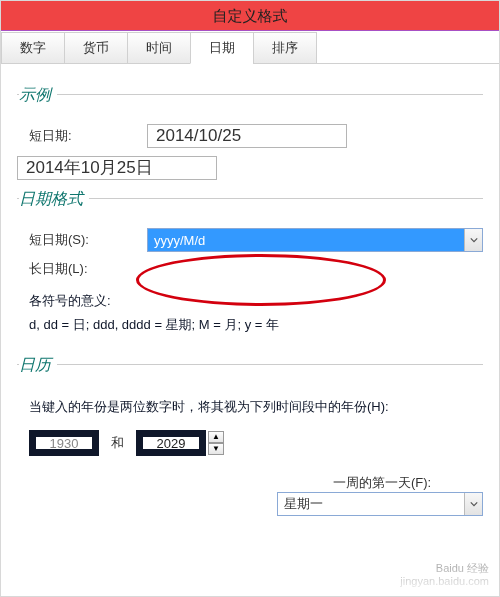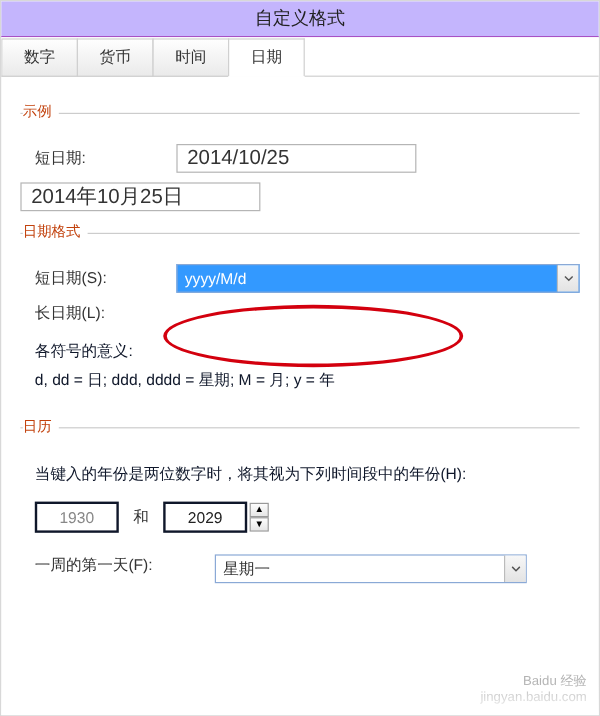--- a/index.html
+++ b/index.html
@@ -1,56 +1,57 @@
 <!DOCTYPE html>
 <html><head>
 <meta charset="utf-8">
 <style>
   * { box-sizing: border-box; font-family: "Microsoft YaHei", "SimSun", Arial, sans-serif; }
   body { margin: 0; background: #f5f5f5; font-size: 13px; color: #333; }
   .window { width: 500px; height: 597px; margin: 0 auto; background: #fff; border: 1px solid #d8d8d8; position: relative; overflow: hidden; }
-  .titlebar { background: #c4b5fd; height: 30px; line-height: 30px; text-align: center; color: #222; font-size: 15px; border-bottom: 1px solid #a850c4; }
+  .titlebar { background: #ef4444; height: 30px; line-height: 30px; text-align: center; color: #222; font-size: 15px; border-bottom: 1px solid #a850c4; }
   .tabs { display: flex; border-bottom: 1px solid #d0d0d0; background: #fff; }
   .tab { padding: 6px 18px; border: 1px solid #d0d0d0; background: linear-gradient(#fefefe,#eaeaea); margin-right: -1px; position: relative; top: 1px; font-size: 13px; cursor: pointer; }
   .tab.active { background: #fff; border-bottom: 1px solid #fff; }
   .body { padding: 12px 16px 30px 16px; }
   .fieldset { border: none; border-top: 1px solid #ccc; margin: 18px 0 6px 0; padding: 0; }
-  .legend { color: #c2410c; font-size: 12px; background: #fff; padding: 0 6px 0 0; margin-left: 2px; position: relative; top: -10px; display: inline-block; }
+  .legend { color: #0f766e; font-size: 16px; background: #fff; padding: 0 6px 0 0; margin-left: 2px; position: relative; top: -10px; display: inline-block; font-style: italic; }
   .row { display: flex; align-items: center; margin: 8px 0; }
   .label { width: 130px; padding-left: 12px; color: #333; }
   .readbox { border: 1px solid #b5b5b5; height: 24px; padding: 0 8px; line-height: 22px; background: #fff; min-width: 200px; font-size: 17px; }
   .combo { position: relative; flex: 1; display: flex; align-items: center; }
   .combo-input { width: 100%; height: 24px; border: 1px solid #8aa9d6; padding: 0 22px 0 6px; font-size: 13px; background: #fff; color: #333; }
   .combo-input.hi { background: #3399ff; color: #fff; }
   .combo-arrow { position: absolute; right: 1px; top: 1px; width: 18px; height: 22px; background: linear-gradient(#f7f7f7,#e3e3e3); border-left: 1px solid #bbb; display: flex; align-items: center; justify-content: center; }
   .combo-arrow svg { width: 8px; height: 8px; }
   .hint { padding: 4px 12px 2px 12px; line-height: 22px; color: #0f172a; }
   .num-row { display: flex; align-items: center; padding-left: 12px; margin: 10px 0 18px 0; }
-  .numbox { width: 70px; height: 26px; border: 2px solid #0f172a; padding: 0 6px; font-size: 13px; text-align: center; color: #888; background: #fff; }
+  .numbox { width: 70px; height: 26px; border: 7px solid #0f172a; padding: 0 6px; font-size: 13px; text-align: center; color: #888; background: #fff; }
   .numbox.active { color: #222; }
   .and { margin: 0 12px; }
   .spin { display: flex; flex-direction: column; margin-left: 2px; }
   .spin button { width: 16px; height: 12px; border: 1px solid #999; background: linear-gradient(#fdfdfd,#e6e6e6); padding: 0; display:flex; align-items:center; justify-content:center; font-size:8px; line-height:1; }
-  .weekrow { display: flex; align-items: flex-start; padding-left: 12px; }
+  .weekrow { display: flex; align-items: flex-end; padding-left: 12px; flex-direction: column; }
   .weeklabel { width: 150px; }
   .annot { position: absolute; border: 3px solid #d3000e; border-radius: 50%; width: 250px; height: 52px; left: 135px; top: 253px; pointer-events: none; }
   .watermark { position: absolute; right: 10px; bottom: 8px; color: #999; font-size: 11px; opacity: .75; text-align: right; line-height: 13px; }
   .fade-bottom { position:absolute; left:0; right:0; bottom:0; height:28px; background:linear-gradient(rgba(255,255,255,0),#fff); pointer-events:none;}
 </style>
 </head>
 <body>
 
 <div class="window">
   <div class="titlebar">自定义格式</div>
 
   <div class="tabs">
     <div class="tab">数字</div>
     <div class="tab">货币</div>
     <div class="tab">时间</div>
     <div class="tab active">日期</div>
+    <div class="tab">排序</div>
   </div>
 
   <div class="body">
 
     <div class="fieldset">
       <span class="legend">示例</span>
     </div>
     <div class="row">
       <div class="label">短日期:</div>
       <div class="readbox">2014/10/25</div>

